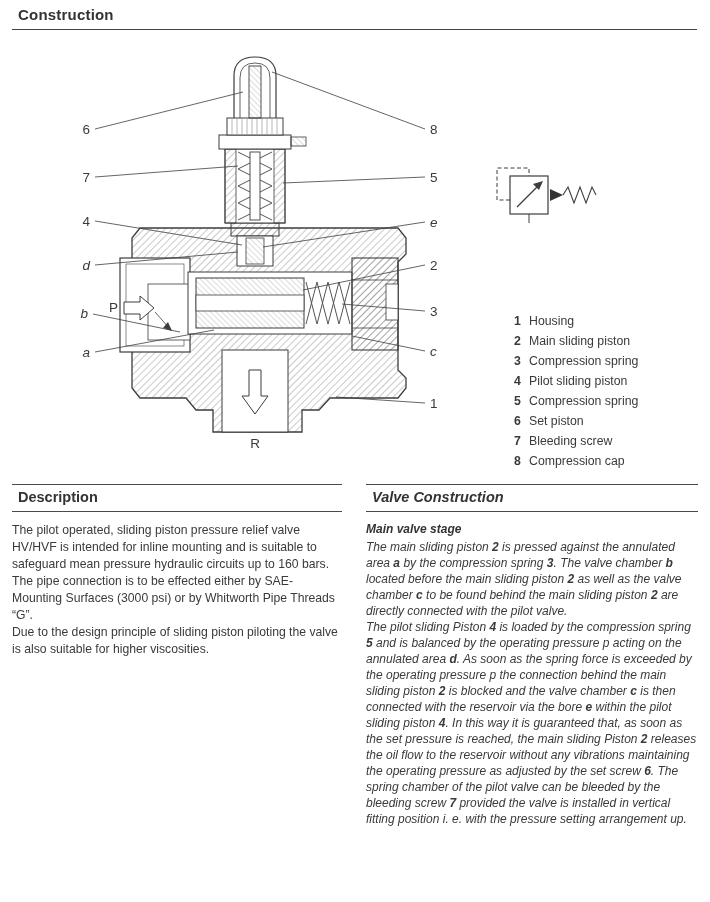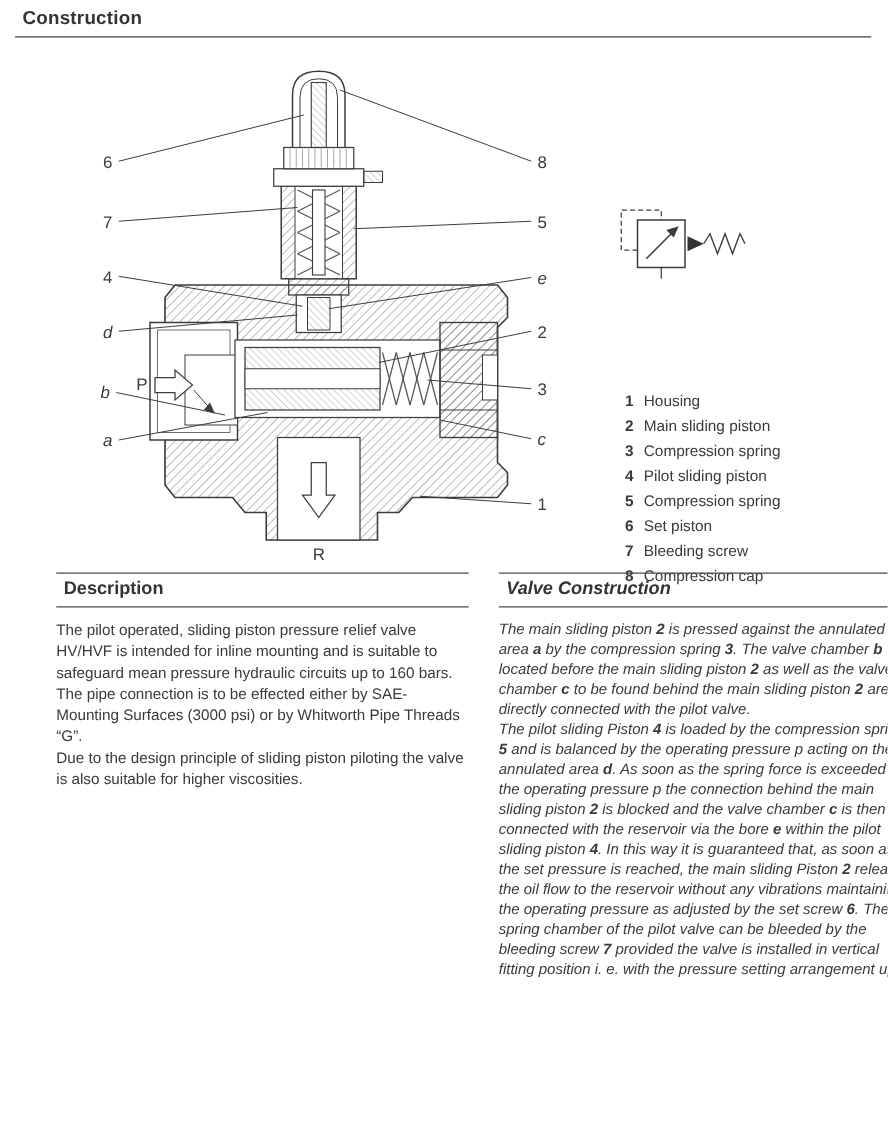--- a/index.html
+++ b/index.html
@@ -15,24 +15,24 @@
     position: absolute; left: 18px; top: 6px;
     font-size: 15px; font-weight: bold; color: #333;
     letter-spacing: .2px;
   }
   .top-rule {
     position: absolute; left: 12px; top: 29px; width: 685px;
     border-top: 1.5px solid #444;
   }
   .figure-area { position: absolute; left: 0; top: 40px; width: 710px; height: 442px; }
   .drawing-svg { position: absolute; left: 0; top: 0; }
-  .parts-list { position: absolute; left: 500px; top: 271px; font-size: 12.3px; color: #3a3a3a; }
+  .parts-list { position: absolute; left: 514px; top: 271px; font-size: 12.3px; color: #3a3a3a; }
   .part-row { height: 20px; line-height: 20px; white-space: nowrap; }
   .part-num { font-weight: bold; display: inline-block; width: 15px; }
-  .section { position: absolute; top: 458px; margin-left: 33px; }
+  .section { position: absolute; top: 484px; }
   .section-left  { left: 12px;  width: 330px; }
   .section-right { left: 366px; width: 332px; font-style: italic; }
   .sec-heading {
     border-top: 1px solid #4a4a4a; border-bottom: 1px solid #4a4a4a;
     padding: 4px 0 6px 6px;
     font-size: 14.5px; font-weight: bold; color: #333;
   }
   .sec-body { margin-top: 10px; font-size: 12.2px; line-height: 17px; }
   .sec-body-tight { margin-top: 9px; font-size: 12px; line-height: 16px; }
   .sec-body p, .sec-body-tight p { margin: 0; }
@@ -206,16 +206,17 @@
   <div class="sec-heading">Description</div>
   <div class="sec-body">
     <p>The pilot operated, sliding piston pressure relief valve HV/HVF is intended for inline mounting and is suitable to safeguard mean pressure hydraulic circuits up to 160 bars. The pipe connection is to be effected either by SAE-Mounting Surfaces (3000 psi) or by Whitworth Pipe Threads “G”.</p>
     <p>Due to the design principle of sliding piston piloting the valve is also suitable for higher viscosities.</p>
   </div>
 </div>
 
 <div class="section section-right">
   <div class="sec-heading">Valve Construction</div>
   <div class="sec-body-tight">
+    <div class="subheading">Main valve stage</div>
     <p>The main sliding piston <b>2</b> is pressed against the annulated area <b>a</b> by the compression spring <b>3</b>. The valve chamber <b>b</b> located before the main sliding piston <b>2</b> as well as the valve chamber <b>c</b> to be found behind the main sliding piston <b>2</b> are directly connected with the pilot valve.</p>
     <p>The pilot sliding Piston <b>4</b> is loaded by the compression spring <b>5</b> and is balanced by the operating pressure p acting on the annulated area <b>d</b>. As soon as the spring force is exceeded by the operating pressure p the connection behind the main sliding piston <b>2</b> is blocked and the valve chamber <b>c</b> is then connected with the reservoir via the bore <b>e</b> within the pilot sliding piston <b>4</b>. In this way it is guaranteed that, as soon as the set pressure is reached, the main sliding Piston <b>2</b> releases the oil flow to the reservoir without any vibrations maintaining the operating pressure as adjusted by the set screw <b>6</b>. The spring chamber of the pilot valve can be bleeded by the bleeding screw <b>7</b> provided the valve is installed in vertical fitting position i. e. with the pressure setting arrangement up.</p>
   </div>
 </div>
 
 </body></html>

